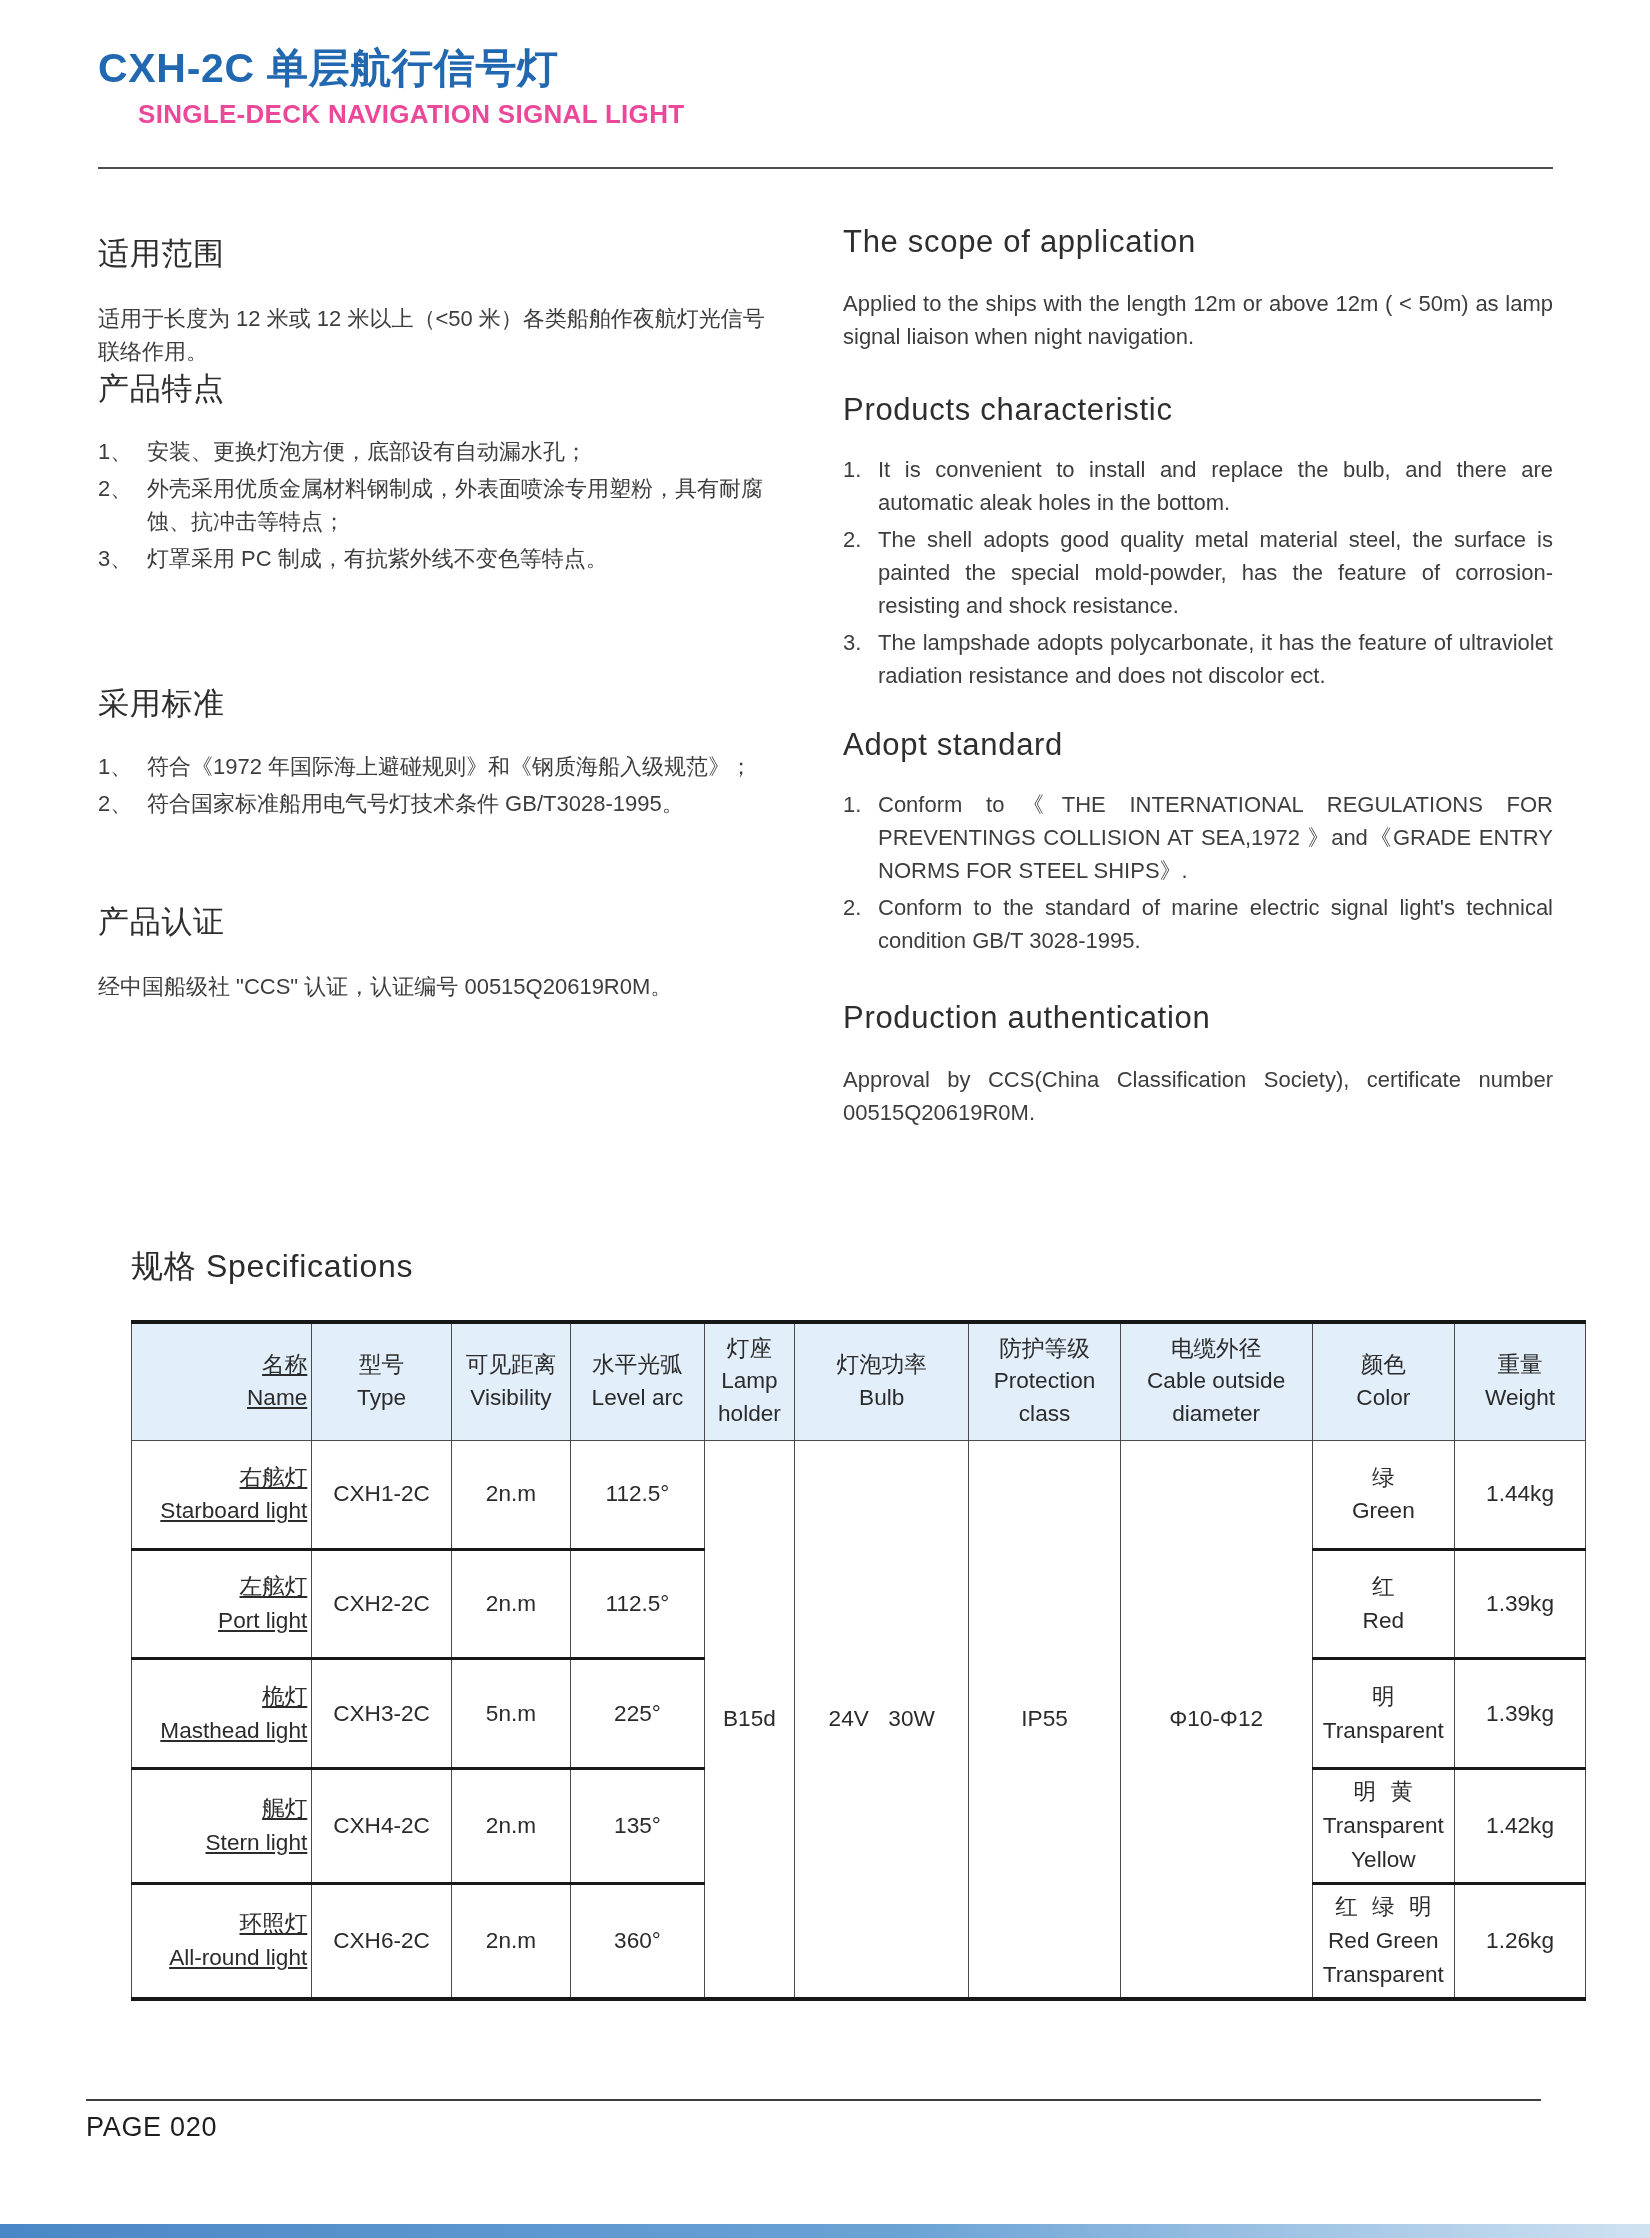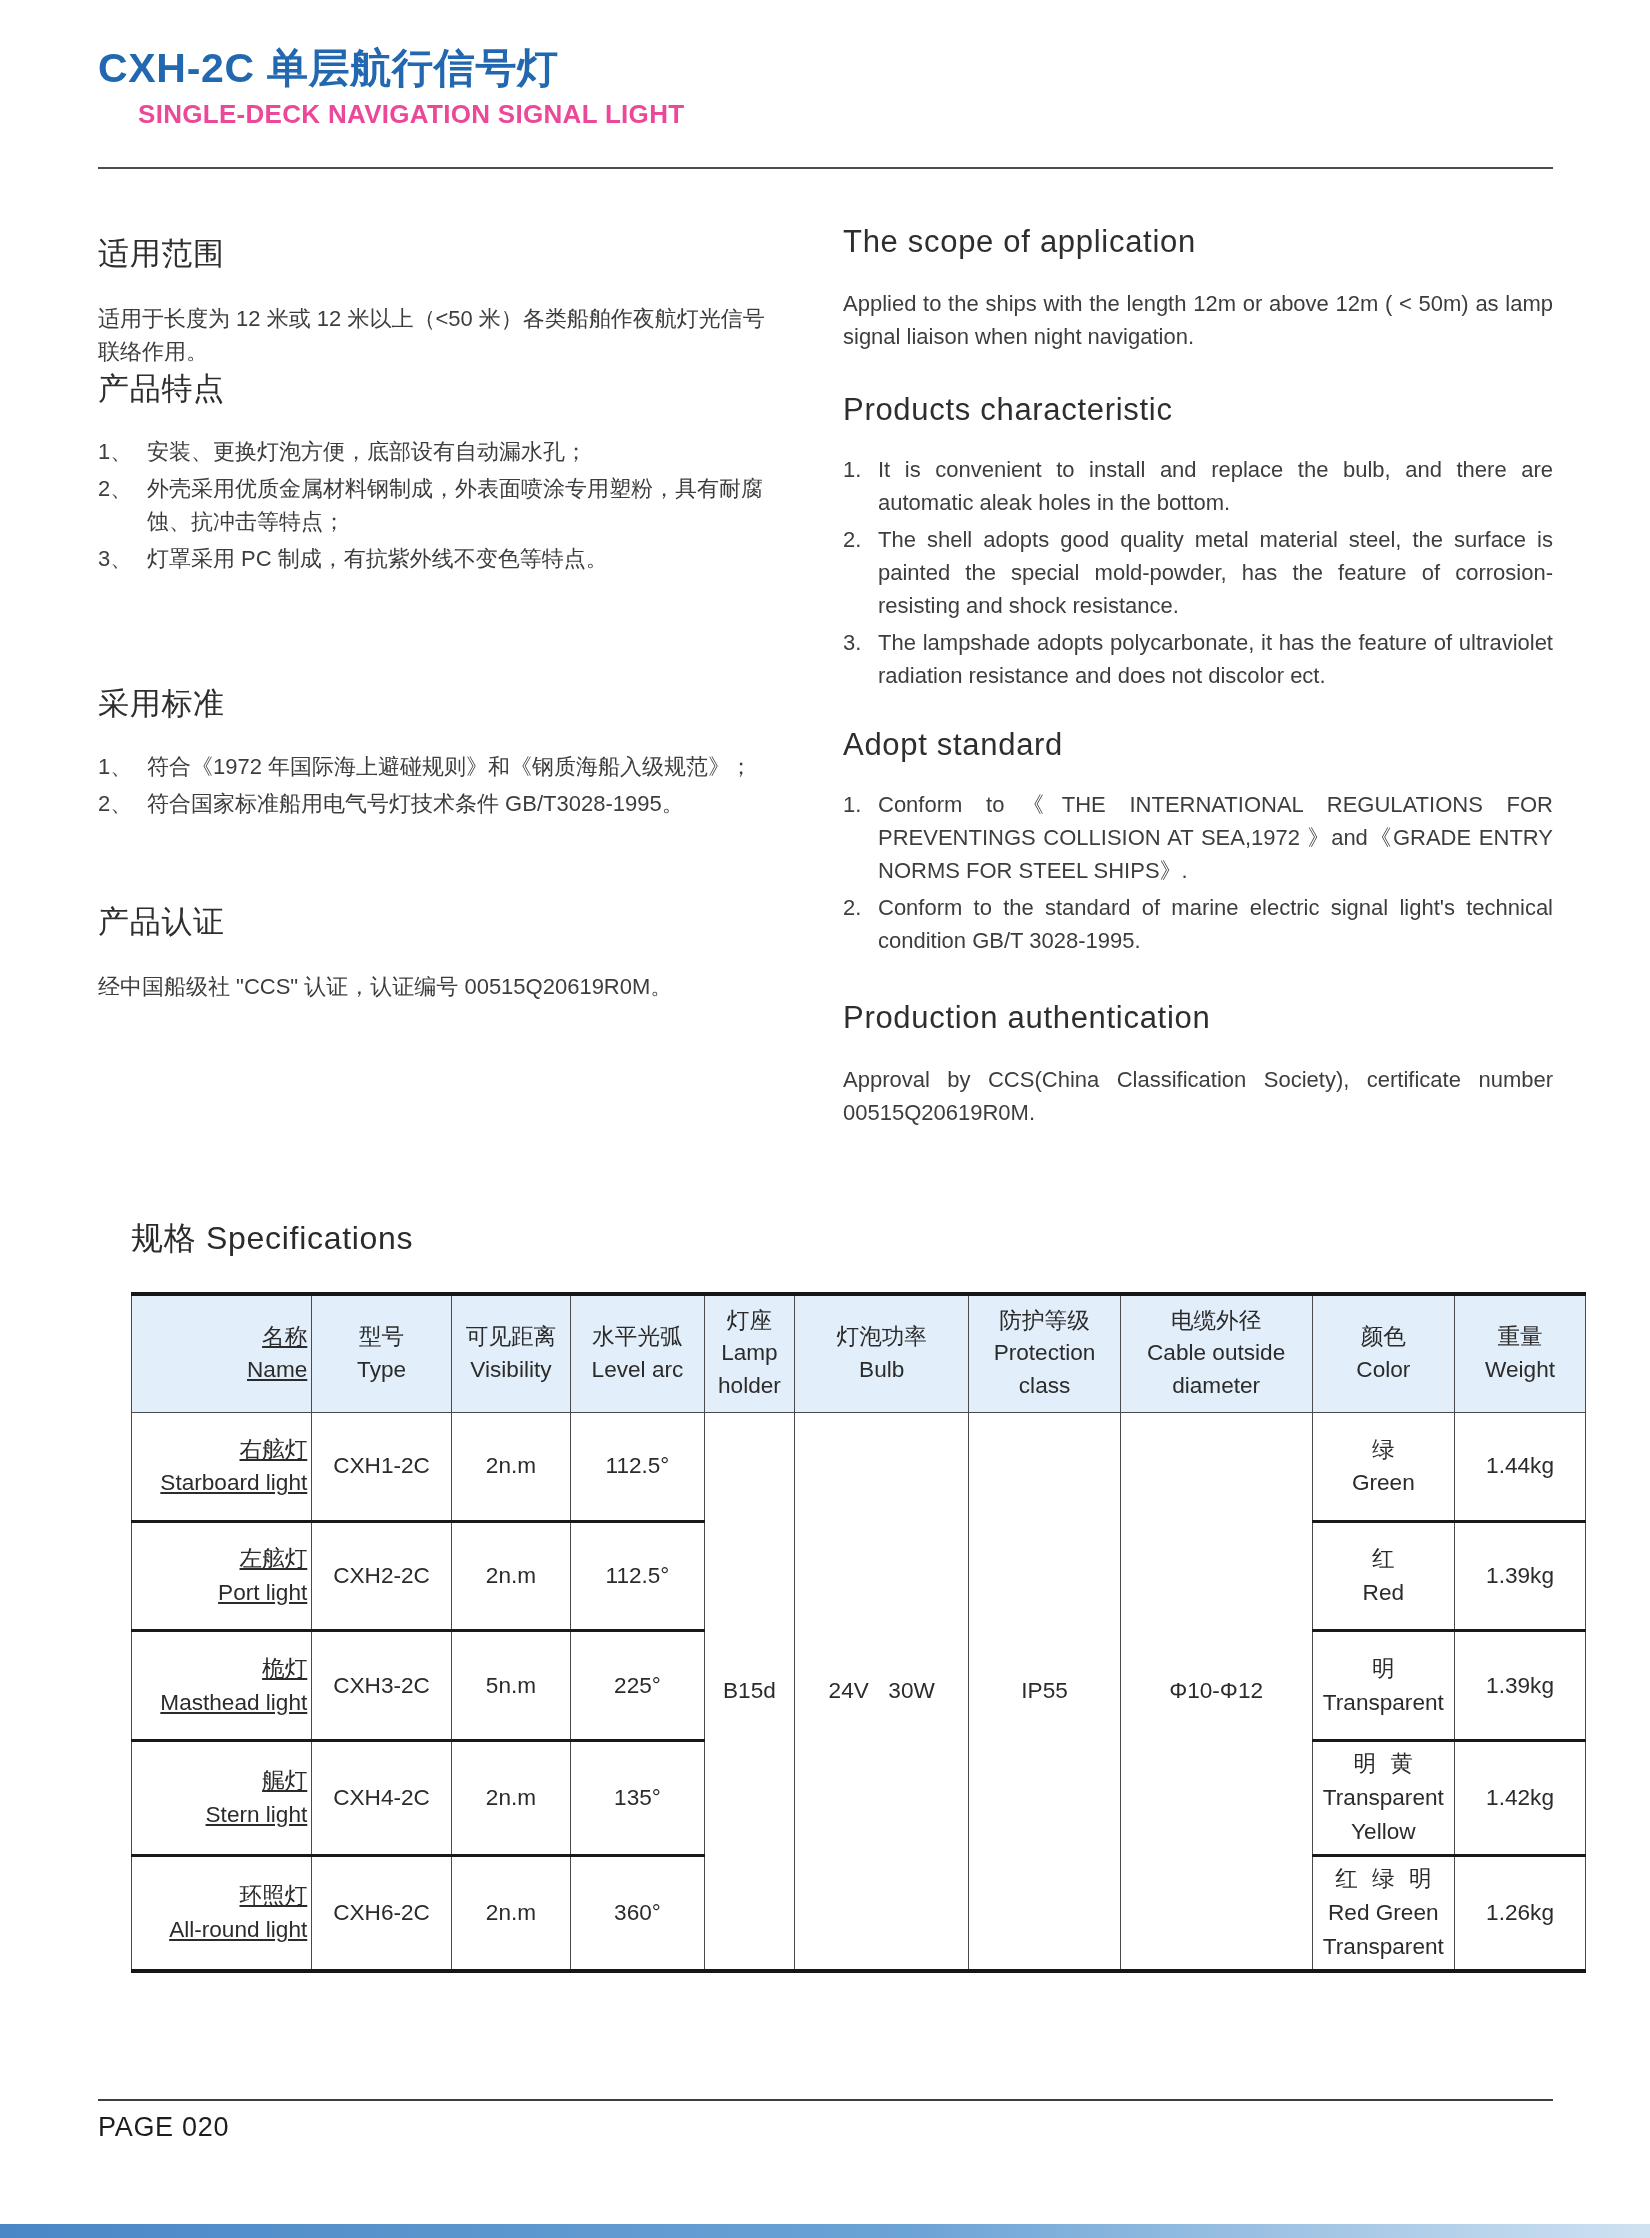--- a/index.html
+++ b/index.html
@@ -60,21 +60,21 @@
   .li .t { flex:1; }
 
   .col-left  section:nth-of-type(2) { }
   .col-left  section:nth-of-type(3) { margin-top:108px; }
   .col-left  section:nth-of-type(4) { margin-top:81px; }
   .col-right section:nth-of-type(2) { margin-top:39px; }
   .col-right section:nth-of-type(3) { margin-top:35px; }
   .col-right section:nth-of-type(4) { margin-top:43px; }
 
   
-  .spec { margin-top:88px;padding-left:33px; }
+  .spec { margin-top:116px;padding-left:33px; }
   .spec-title { margin:0; font-size:32px; font-weight:400; color:#2b2b2b; letter-spacing:0.7px; }
   table.spec-table {
     margin-top:31px;
     width:1455px;
     table-layout:fixed;
     border-collapse:collapse;
     border-top:4.7px solid #161616;
     border-bottom:4.7px solid #161616;
     border-left:1.3px solid #4a4a4a;
     border-right:1.3px solid #4a4a4a;
@@ -105,21 +105,21 @@
   }
   .spec-table tbody tr:last-child td { border-bottom:none; }
   .spec-table th.name-col, .spec-table td.name-col { text-align:right; padding-left:24px;text-decoration:underline; }
   .stack span { display:block; }
   .gap { word-spacing:13.3px; }
   .c-zh { word-spacing:8px; }
 
   
   .page-footer {
     position:absolute;
-    left:98px;
+    left:86px;
     width:1455px;
     top:2099px;
     border-top:2.7px solid #3f3f3f;
   }
   .page-num { margin-top:10.6px; font-size:27px; color:#1d1d1d; letter-spacing:0.7px; }
 
   .bottom-bar {
     position:absolute;
     left:0; right:0; bottom:0;
     height:14.6px;

